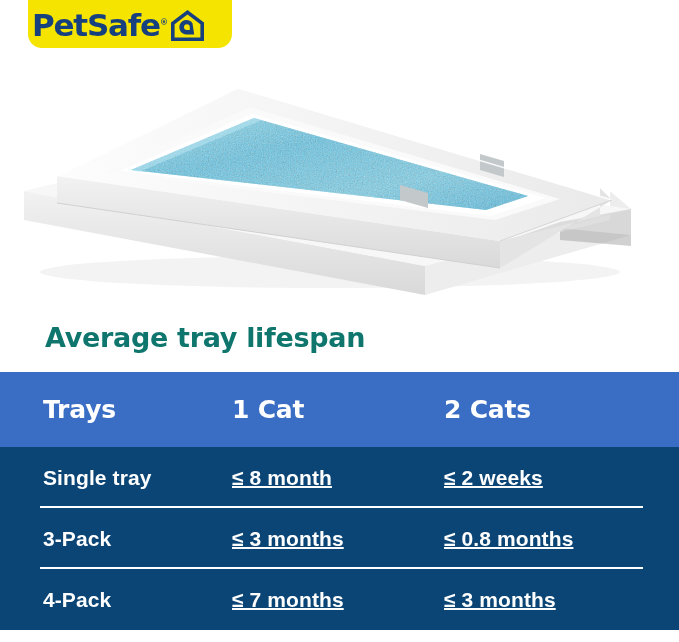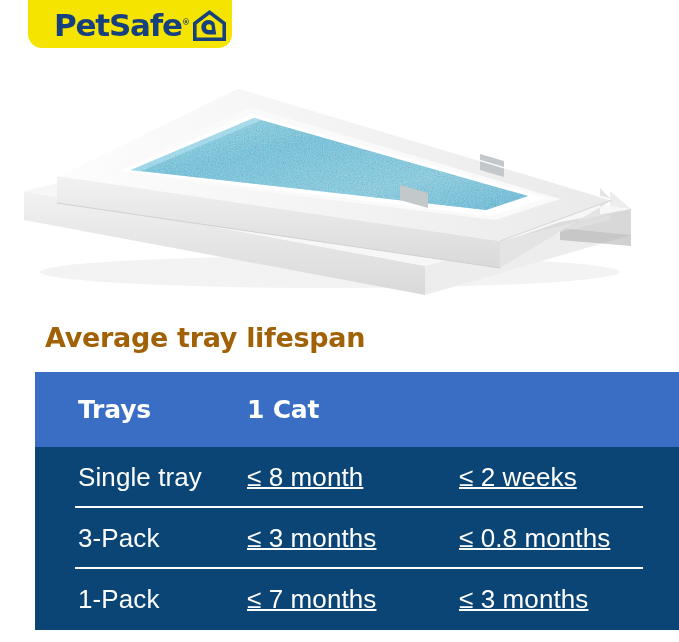--- a/index.html
+++ b/index.html
@@ -25,21 +25,21 @@
     position: absolute;
     left: 28px;
     top: 0;
     width: 204px;
     height: 48px;
     background: #f5e400;
     border-bottom-left-radius: 14px;
     border-bottom-right-radius: 14px;
     display: flex;
     align-items: center;
-    padding-left: 26px;
+    padding-left: 4px;
   }
   .logo-wordmark {
     font-family: "DejaVu Sans", sans-serif;
     font-size: 31px;
     font-weight: bold;
     color: #17407f;
     letter-spacing: -1.2px;
     line-height: 1;
     position: relative;
     top: 1px;
@@ -71,32 +71,31 @@
   .photo svg { display: block; }
 
   
   .title {
     position: absolute;
     left: 45px;
     top: 323px;
     font-family: "DejaVu Sans", sans-serif;
     font-size: 27px;
     font-weight: bold;
-    color: #a16207;
+    color: #0f766e;
     letter-spacing: -0.3px;
     line-height: 1.1;
   }
 
   
   .table {
     position: absolute;
     left: 0;
     top: 372px;
     width: 679px;
-    padding-left: 35px;
   }
   .thead {
     background: #3a6dc4;
     height: 75px;
     display: flex;
     align-items: center;
   }
   .tbody {
     background: #0b4575;
   }
@@ -109,34 +108,34 @@
   .trow:not(:last-child)::after {
     content: "";
     position: absolute;
     left: 40px;
     right: 36px;
     bottom: 0;
     height: 2px;
     background: #ffffff;
   }
   .c1 { width: 212px; padding-left: 43px; }
-  .c2 { width: 212px; }
+  .c2 { width: 212px; margin-left: 20px; }
   .c3 { flex: 1; }
 
   .th {
     font-family: "DejaVu Sans", sans-serif;
     font-size: 25px;
     font-weight: bold;
     color: #ffffff;
     letter-spacing: -0.2px;
   }
   .td {
     font-family: "Liberation Sans", sans-serif;
-    font-size: 26px;
-    font-weight: normal;
+    font-size: 21px;
+    font-weight: bold;
     color: #ffffff;
     letter-spacing: 0.1px;
   }
   .lte {
     text-decoration: underline;
     text-underline-offset: 1px;
   }
 </style>
 </head>
 <body>
@@ -217,38 +216,39 @@
     </svg>
   </div>
 
   <div class="title">Average tray lifespan</div>
 
   <div class="table">
 
     <div class="thead">
       <div class="c1 th">Trays</div>
       <div class="c2 th">1 Cat</div>
+      <div class="c3 th">2 Cats</div>
     </div>
 
     <div class="tbody">
 
       <div class="trow">
         <div class="c1 td">Single tray</div>
         <div class="c2 td lte">≤ 8 month</div>
         <div class="c3 td lte">≤ 2 weeks</div>
       </div>
 
       <div class="trow">
         <div class="c1 td">3-Pack</div>
         <div class="c2 td lte">≤ 3 months</div>
         <div class="c3 td lte">≤ 0.8 months</div>
       </div>
 
       <div class="trow">
-        <div class="c1 td">1-Pack</div>
+        <div class="c1 td">4-Pack</div>
         <div class="c2 td lte">≤ 7 months</div>
         <div class="c3 td lte">≤ 3 months</div>
       </div>
 
     </div>
   </div>
 
 </div>
 
 </body></html>

